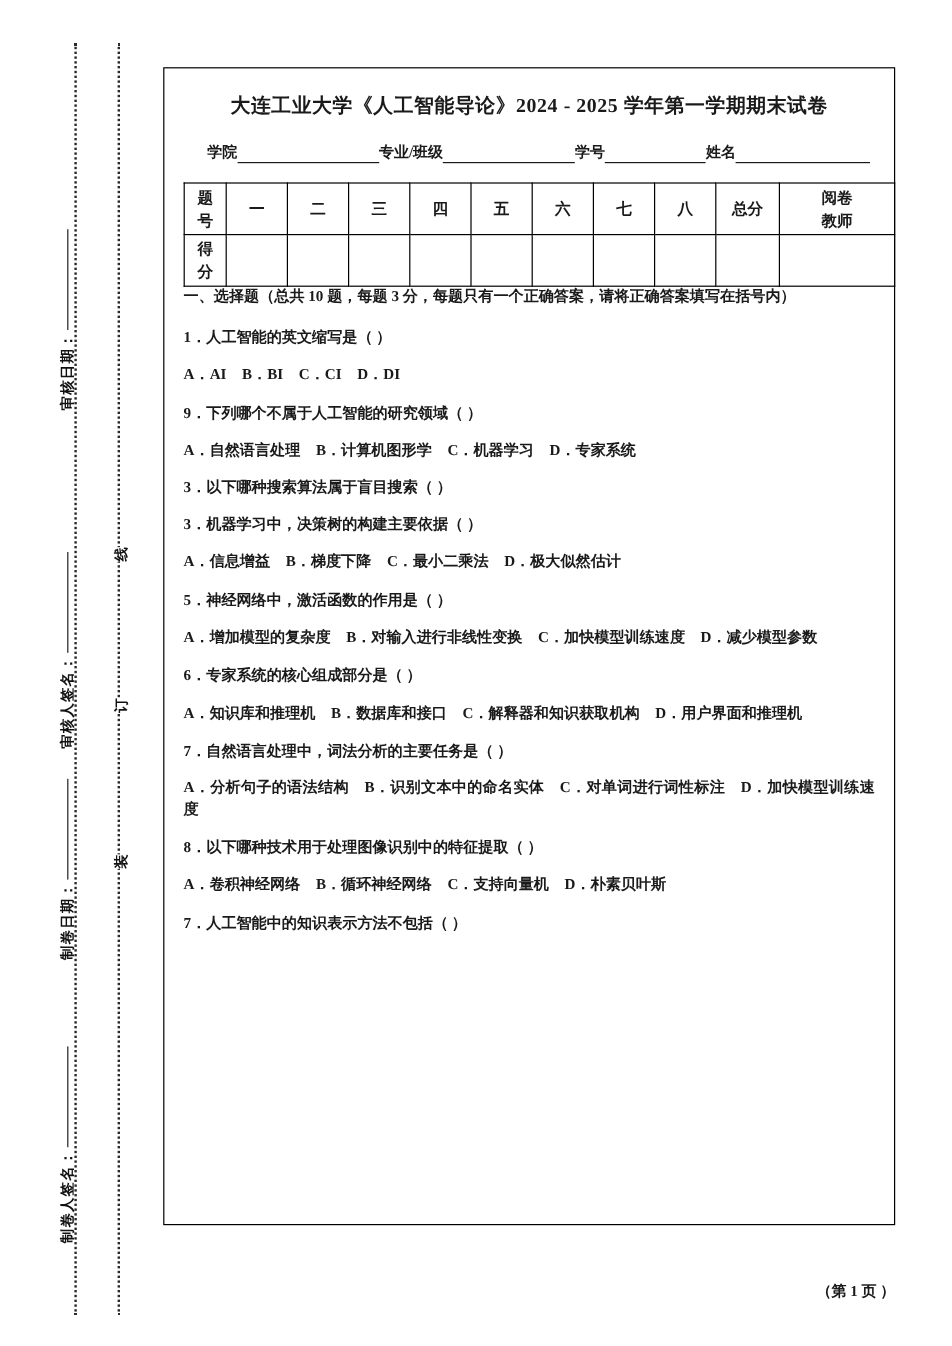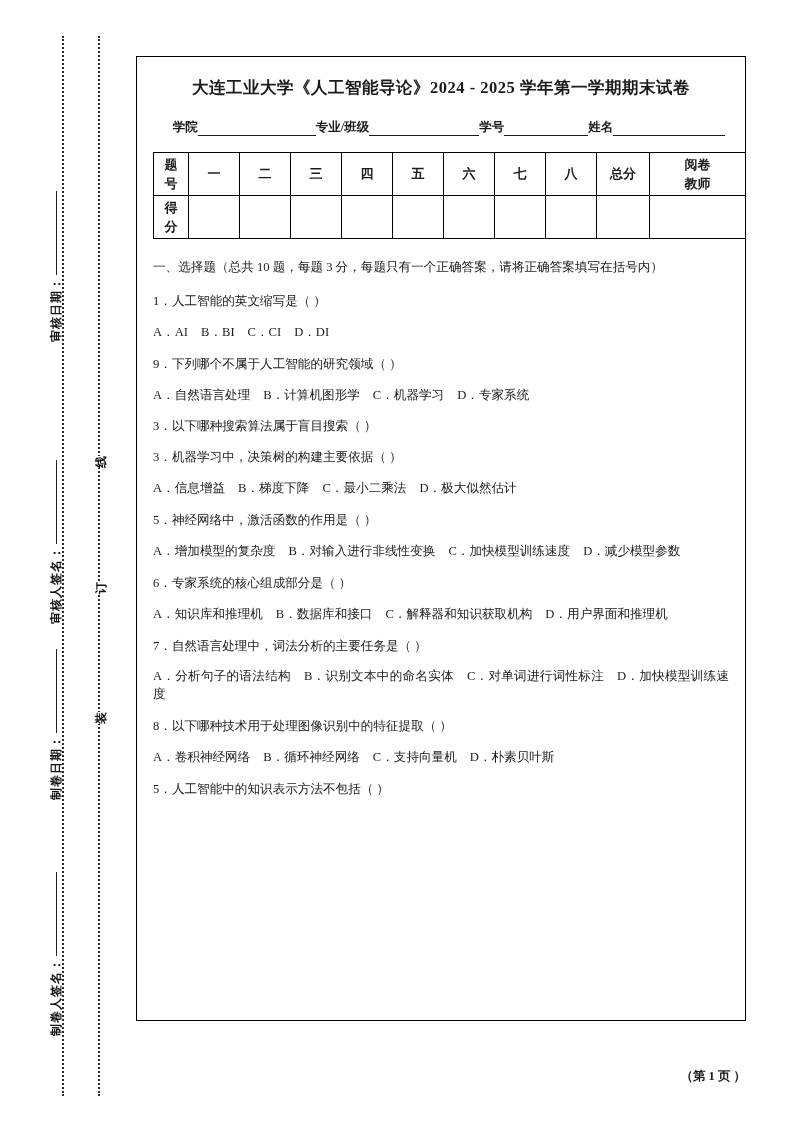--- a/index.html
+++ b/index.html
@@ -123,23 +123,22 @@
   }
   td.hdr-label { width: 34px; height: 42px; line-height: 19px; }
   td.hdr-cell  { width: 50px; height: 42px; }
   td.hdr-total { width: 52px; height: 42px; font-family: Liberation Serif, serif; }
   td.hdr-teacher { width: 95px; height: 42px; line-height: 19px; }
   td.val-cell { height: 40px; }
   .stack { display: block; }
 
   
   .qbody {
-    margin-top: 20px;
     font-size: 12.6px;
-    font-weight: normal;
+    font-weight: bold;
     line-height: 1.42;
   }
   .sec-head {
     margin: 0 0 16px 0;
     text-align: justify;
   }
   .q-stem {
     margin: 0 0 13px 0;
   }
   .q-opts {
@@ -287,18 +286,18 @@
     <div class="q-stem">7．自然语言处理中，词法分析的主要任务是（    ）</div>
     <div class="q-opts wrap">
       <span class="opt">A．分析句子的语法结构</span><span class="gap"></span><span class="opt">B．识别文本中的命名实体</span><span class="gap"></span><span class="opt">C．对单词进行词性标注</span><span class="gap"></span><span class="opt">D．加快模型训练速度</span>
     </div>
 
     <div class="q-stem">8．以下哪种技术用于处理图像识别中的特征提取（    ）</div>
     <div class="q-opts">
       <span class="opt">A．卷积神经网络</span><span class="gap"></span><span class="opt">B．循环神经网络</span><span class="gap"></span><span class="opt">C．支持向量机</span><span class="gap"></span><span class="opt">D．朴素贝叶斯</span>
     </div>
 
-    <div class="q-stem">5．人工智能中的知识表示方法不包括（    ）</div>
+    <div class="q-stem">7．人工智能中的知识表示方法不包括（    ）</div>
 
   </div>
 </div>
 
 <div class="footer">（第 1 页 ）</div>
 
 </body></html>

